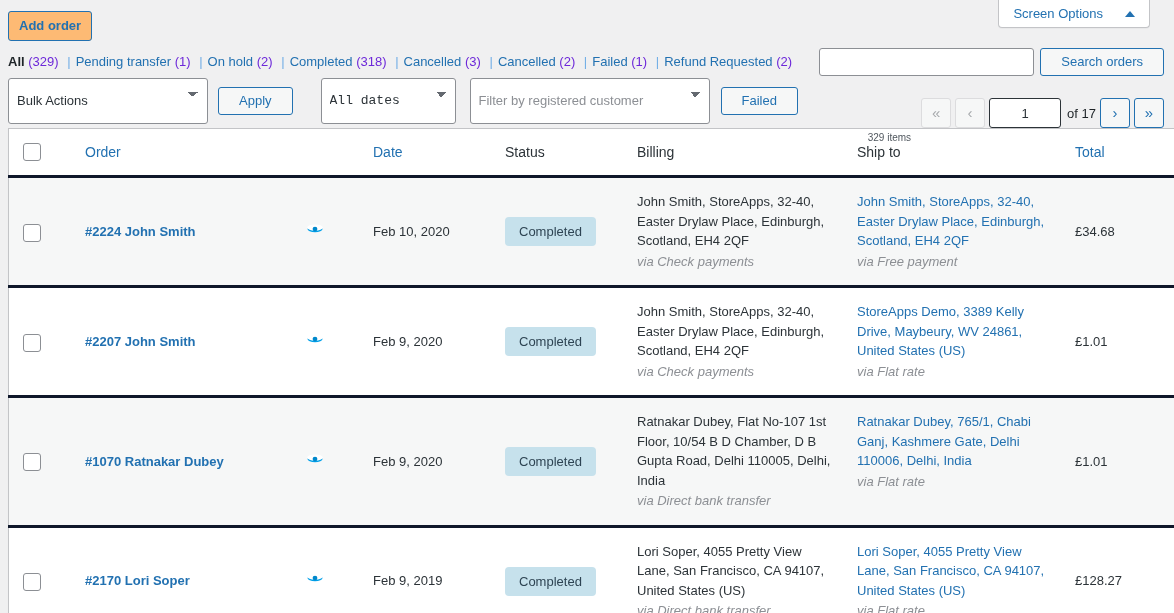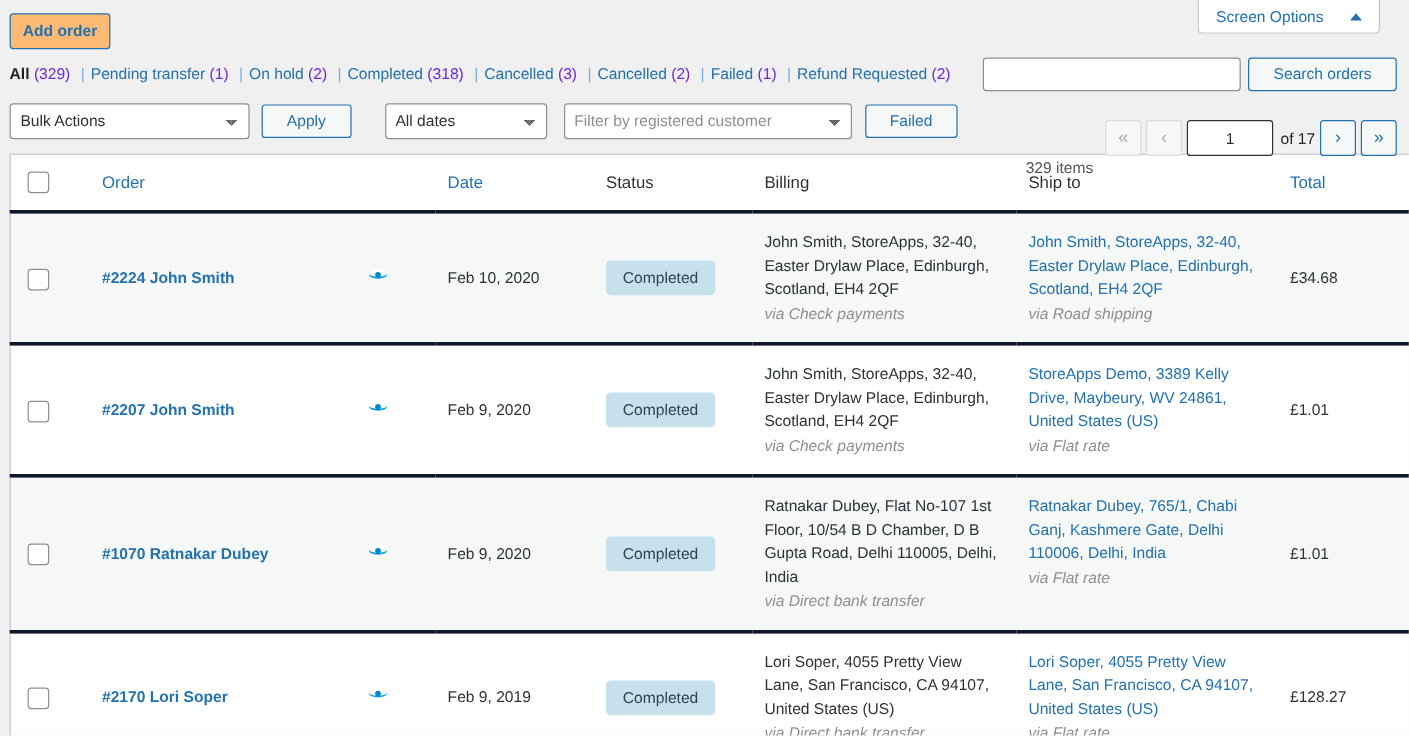--- a/index.html
+++ b/index.html
@@ -144,21 +144,21 @@
   
   .tablenav {
     height: 38px;
     margin: 7px 10px 0 8px;
     position: relative;
     display: flex;
     align-items: center;
     gap: 6px;
   }
   select.wp-select {
-    height: 30px;
+    height: 46px;
     box-sizing: border-box;
     border: 1px solid #8c8f94;
     border-radius: 3px;
     background-color: #fff;
     color: #2c3338;
     font-size: 13px;
     font-family: "Liberation Sans", sans-serif;
     padding: 0 36px 0 8px;
     -webkit-appearance: none;
     appearance: none;
@@ -166,21 +166,21 @@
       linear-gradient(45deg, transparent 50%, #646970 50%),
       linear-gradient(135deg, #646970 50%, transparent 50%);
     background-position:
       calc(100% - 14px) 13px,
       calc(100% - 9px) 13px;
     background-size: 5px 5px, 5px 5px;
     background-repeat: no-repeat;
     cursor: pointer;
   }
   select.bulk-actions { width: 200px; }
-  select.date-filter  { width: 135px; margin-left: 22px; }
+  select.date-filter  { width: 135px; margin-left: 22px; font-family: Liberation Mono, monospace; }
   select.customer-filter {
     width: 240px;
     margin-left: 8px;
     color: #8c8f94;
     border-color: #8c8f94;
   }
   .apply-btn { margin-left: 4px; }
   .filter-btn { margin-left: 5px; }
 
   
@@ -190,21 +190,21 @@
     top: 2px;
     display: flex;
     align-items: center;
     gap: 4px;
     font-size: 13px;
     color: #1d2327;
   }
   .displaying-num {
     margin-right: 6px;
     color: #50575e;
-    font-size: 13px;
+    font-size: 10px;
     margin-top: 48px;
   }
   .pg-btn {
     min-width: 30px;
     height: 30px;
     box-sizing: border-box;
     border: 1px solid #2271b1;
     border-radius: 3px;
     background: #f6f7f7;
     color: #2271b1;
@@ -475,21 +475,21 @@
       <td class="cell-mid date-cell">Feb 10, 2020</td>
       <td class="cell-mid">
         <span class="order-status">Completed</span>
       </td>
       <td>
         <div class="address">John Smith, StoreApps, 32-40, Easter Drylaw Place, Edinburgh, Scotland, EH4 2QF</div>
         <span class="description">via Check payments</span>
       </td>
       <td>
         <a class="addr-link">John Smith, StoreApps, 32-40, Easter Drylaw Place, Edinburgh, Scotland, EH4 2QF</a>
-        <span class="description">via Road shipping</span>
+        <span class="description">via Free payment</span>
       </td>
       <td class="cell-mid total-cell">£34.68</td>
 
     </tr>
 
     <tr>
       <td class="col-cb cell-mid">
         <input type="checkbox" class="wp-cb" style="">
       </td>
       <td class="cell-mid">

